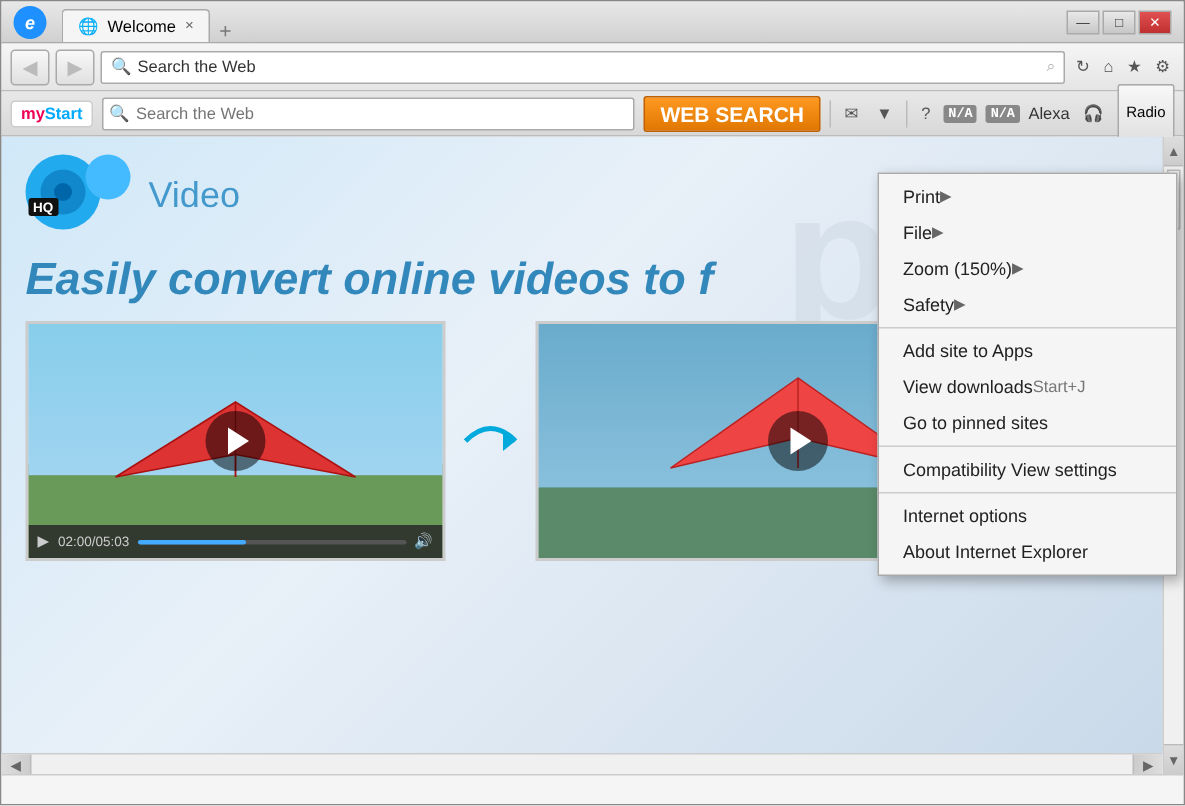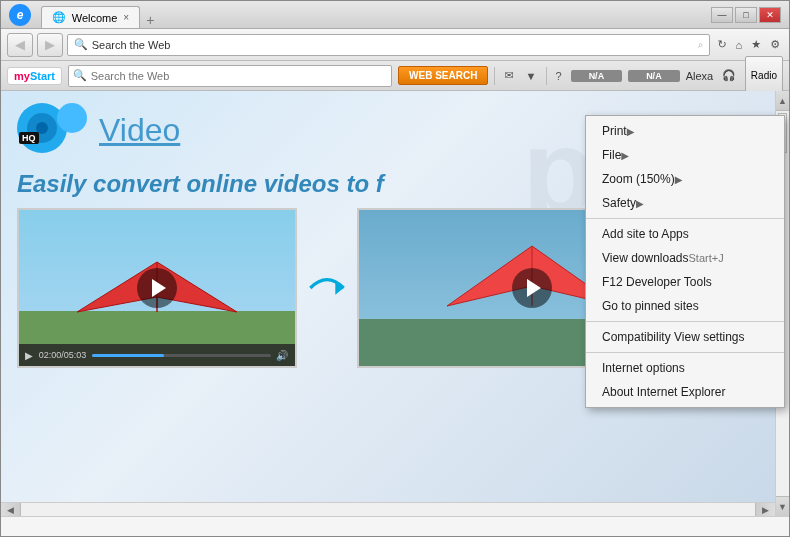--- a/index.html
+++ b/index.html
@@ -191,37 +191,38 @@
       color: #777;
       background: transparent;
       flex: 1;
     }
     .web-search-btn {
       background: linear-gradient(to bottom, #ff9922, #e07700);
       color: white;
       border: 1px solid #c06000;
       border-radius: 2px;
       padding: 3px 10px;
-      font-size: 10px;
+      font-size: 14px;
       font-weight: bold;
       cursor: pointer;
       white-space: nowrap;
     }
     .toolbar-divider {
       width: 1px;
       height: 18px;
       background: #bbb;
     }
     .na-badge {
       background: #888;
       color: white;
       font-size: 9px;
-      padding: 1px 18px;
+      padding: 1px 3px;
       border-radius: 2px;
       font-weight: bold;
+      font-family: Liberation Mono, monospace;
     }
     .alexa-text {
       font-size: 11px;
       color: #333;
     }
     .radio-btn {
       background: linear-gradient(to bottom, #f8f8f8, #e0e0e0);
       border: 1px solid #aaa;
       border-radius: 2px;
       padding: 13px 5px;
@@ -245,21 +246,21 @@
       overflow: hidden;
     }
     .webpage-header {
       padding: 12px 16px;
       display: flex;
       align-items: center;
       gap: 12px;
     }
     .tagline {
       color: #3388bb;
-      font-size: 24px;
+      font-size: 30px;
       font-style: italic;
       font-weight: bold;
       padding: 0 16px;
     }
     
     .watermark {
       position: absolute;
       right: 60px;
       top: 20px;
       font-size: 120px;
@@ -507,21 +508,21 @@
           <div style="position:absolute;top:0;left:0;width:50px;height:50px;background:#22aaee;border-radius:50%;display:flex;align-items:center;justify-content:center;">
             <div style="width:30px;height:30px;background:#1188cc;border-radius:50%;display:flex;align-items:center;justify-content:center;">
               <div style="width:12px;height:12px;background:#0066aa;border-radius:50%;"></div>
             </div>
           </div>
 
           <div style="position:absolute;top:0;right:0;width:30px;height:30px;background:#44bbff;border-radius:50%;"></div>
 
           <div style="position:absolute;bottom:14px;left:2px;background:#111;color:white;font-size:9px;font-weight:bold;padding:1px 3px;border-radius:2px;">HQ</div>
         </div>
-        <span style="font-size:32px;font-weight:300;color:#4499cc;text-decoration:underline;">Video</span>
+        <span style="font-size:24px;font-weight:300;color:#4499cc;">Video</span>
       </div>
 
       <div class="tagline">Easily convert online videos to f</div>
 
       <div class="video-section">
 
         <div class="video-thumb">
 
           <div style="position:absolute;top:0;left:0;right:0;height:65%;background:linear-gradient(to bottom,#87CEEB,#a0d4f0);"></div>
           <div style="position:absolute;bottom:0;left:0;right:0;height:35%;background:#6a9a5a;"></div>
@@ -603,23 +604,20 @@
         </div>
         <div class="menu-separator"></div>
         <div class="menu-item">
           <span>Add site to Apps</span>
         </div>
         <div class="menu-item">
           <span>View downloads</span>
           <span class="menu-shortcut">Start+J</span>
         </div>
         <div class="menu-item">
-          <span>F12 Developer Tools</span>
-        </div>
-        <div class="menu-item">
           <span>Go to pinned sites</span>
         </div>
         <div class="menu-separator"></div>
         <div class="menu-item">
           <span>Compatibility View settings</span>
         </div>
         <div class="menu-separator"></div>
         <div class="menu-item">
           <span>Internet options</span>
         </div>

